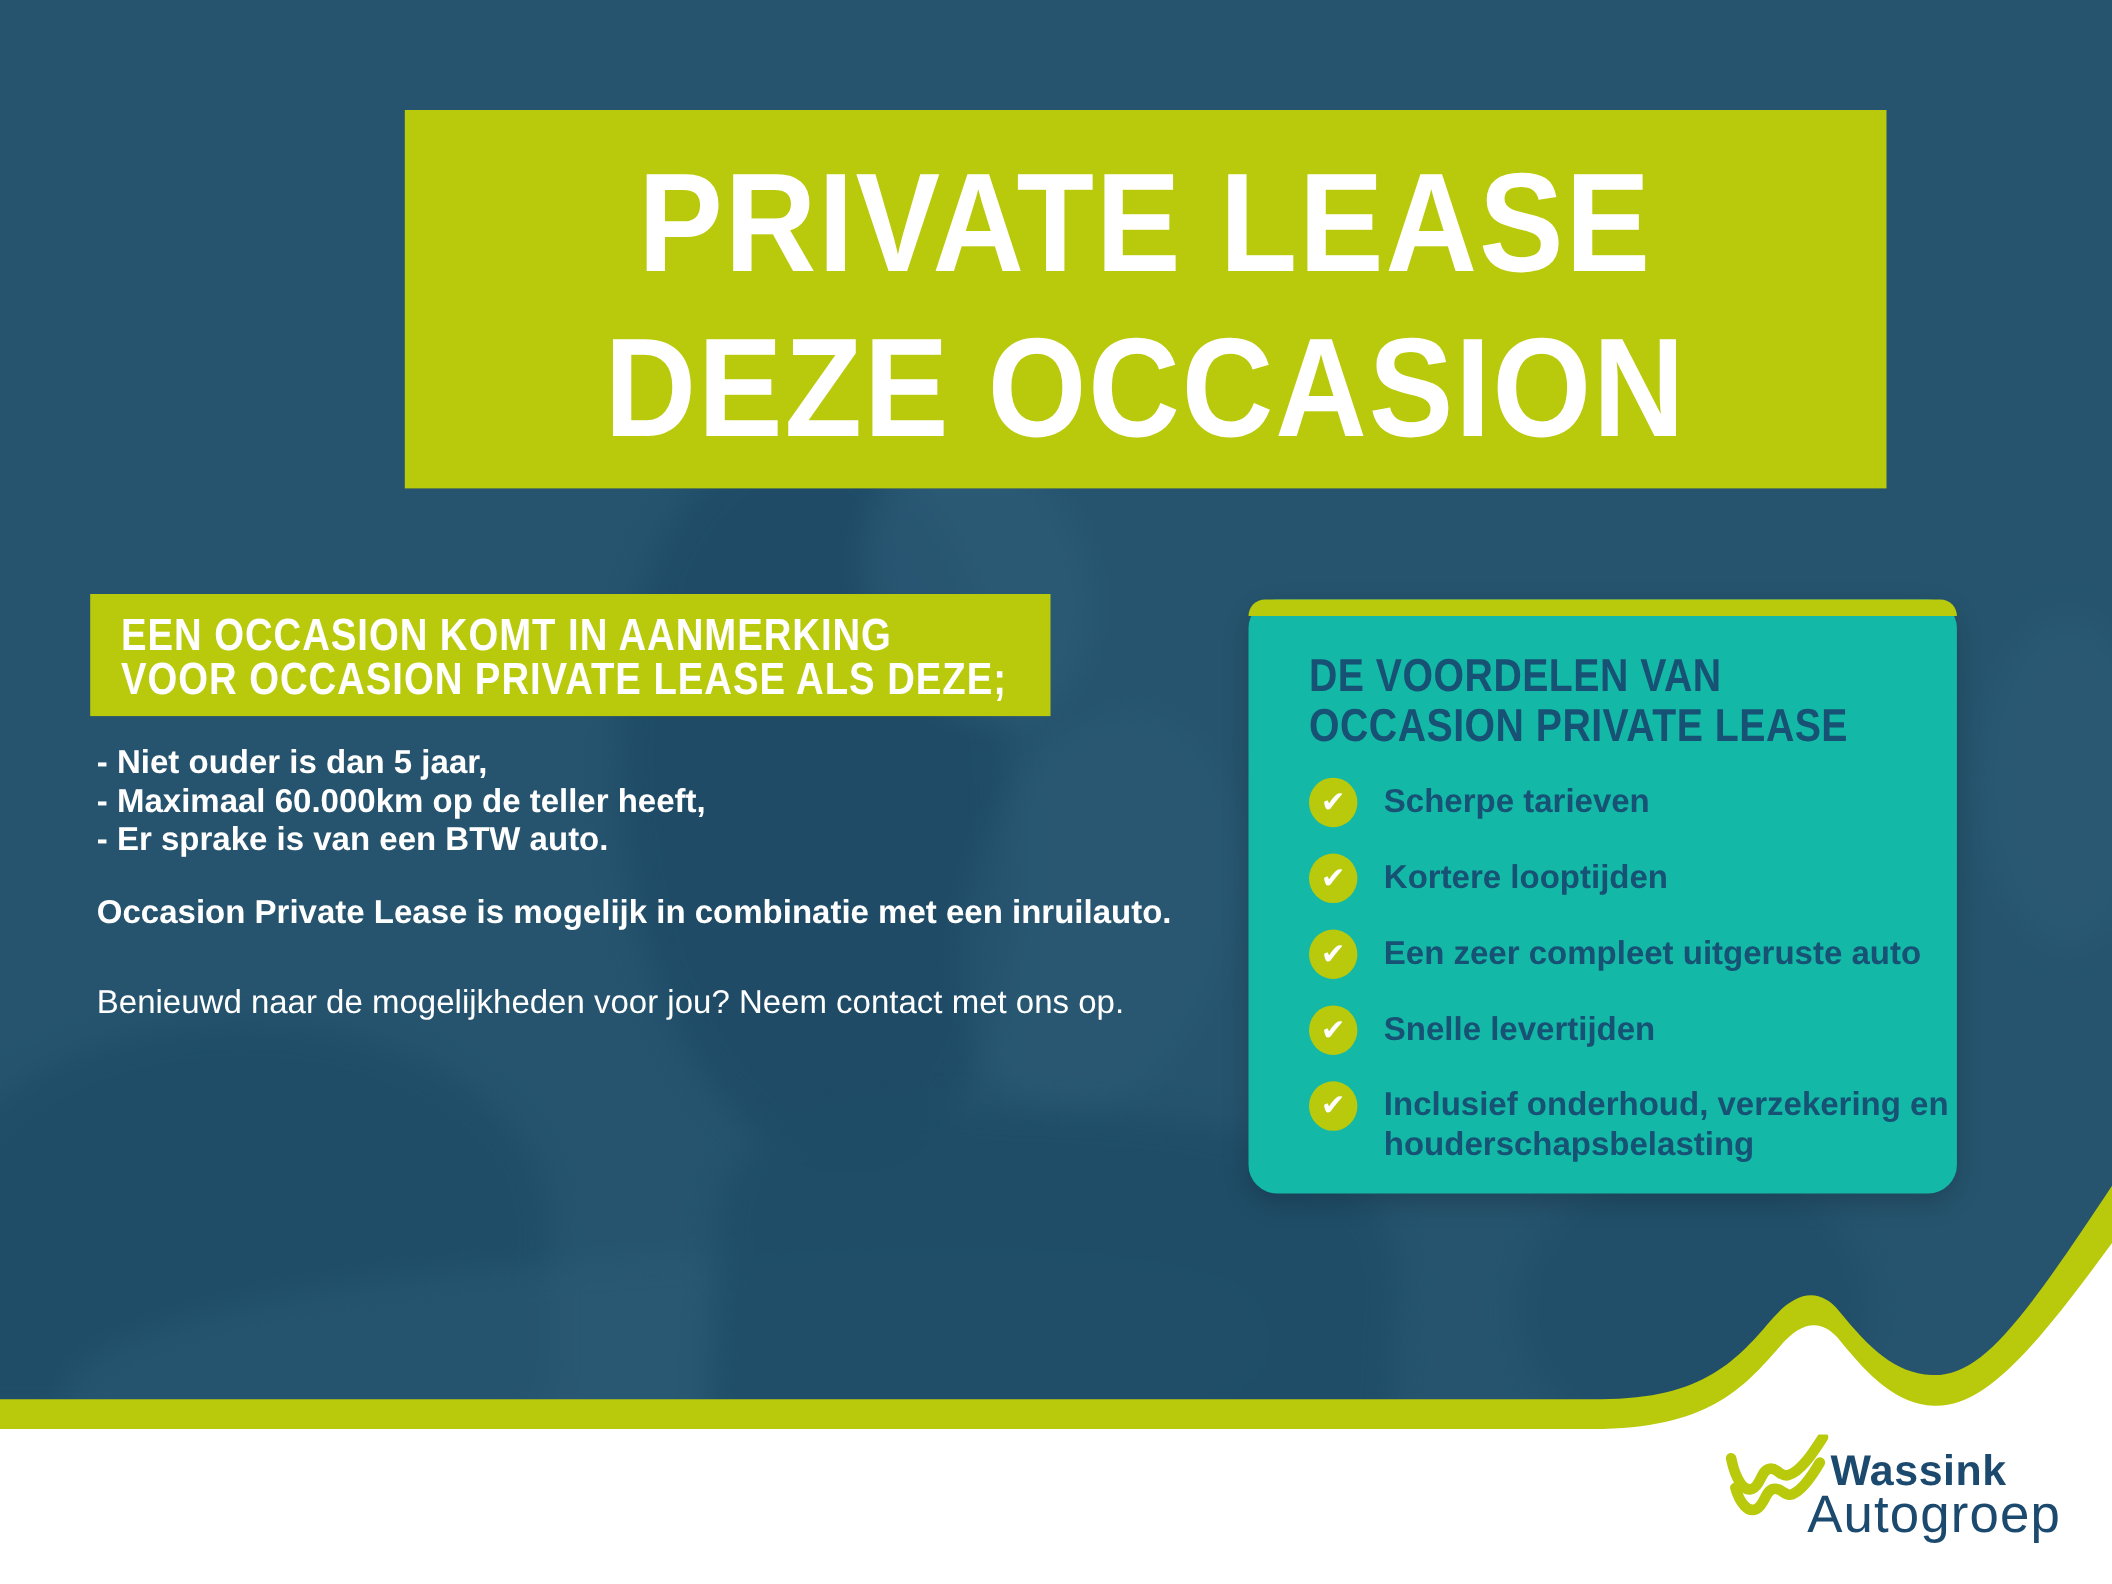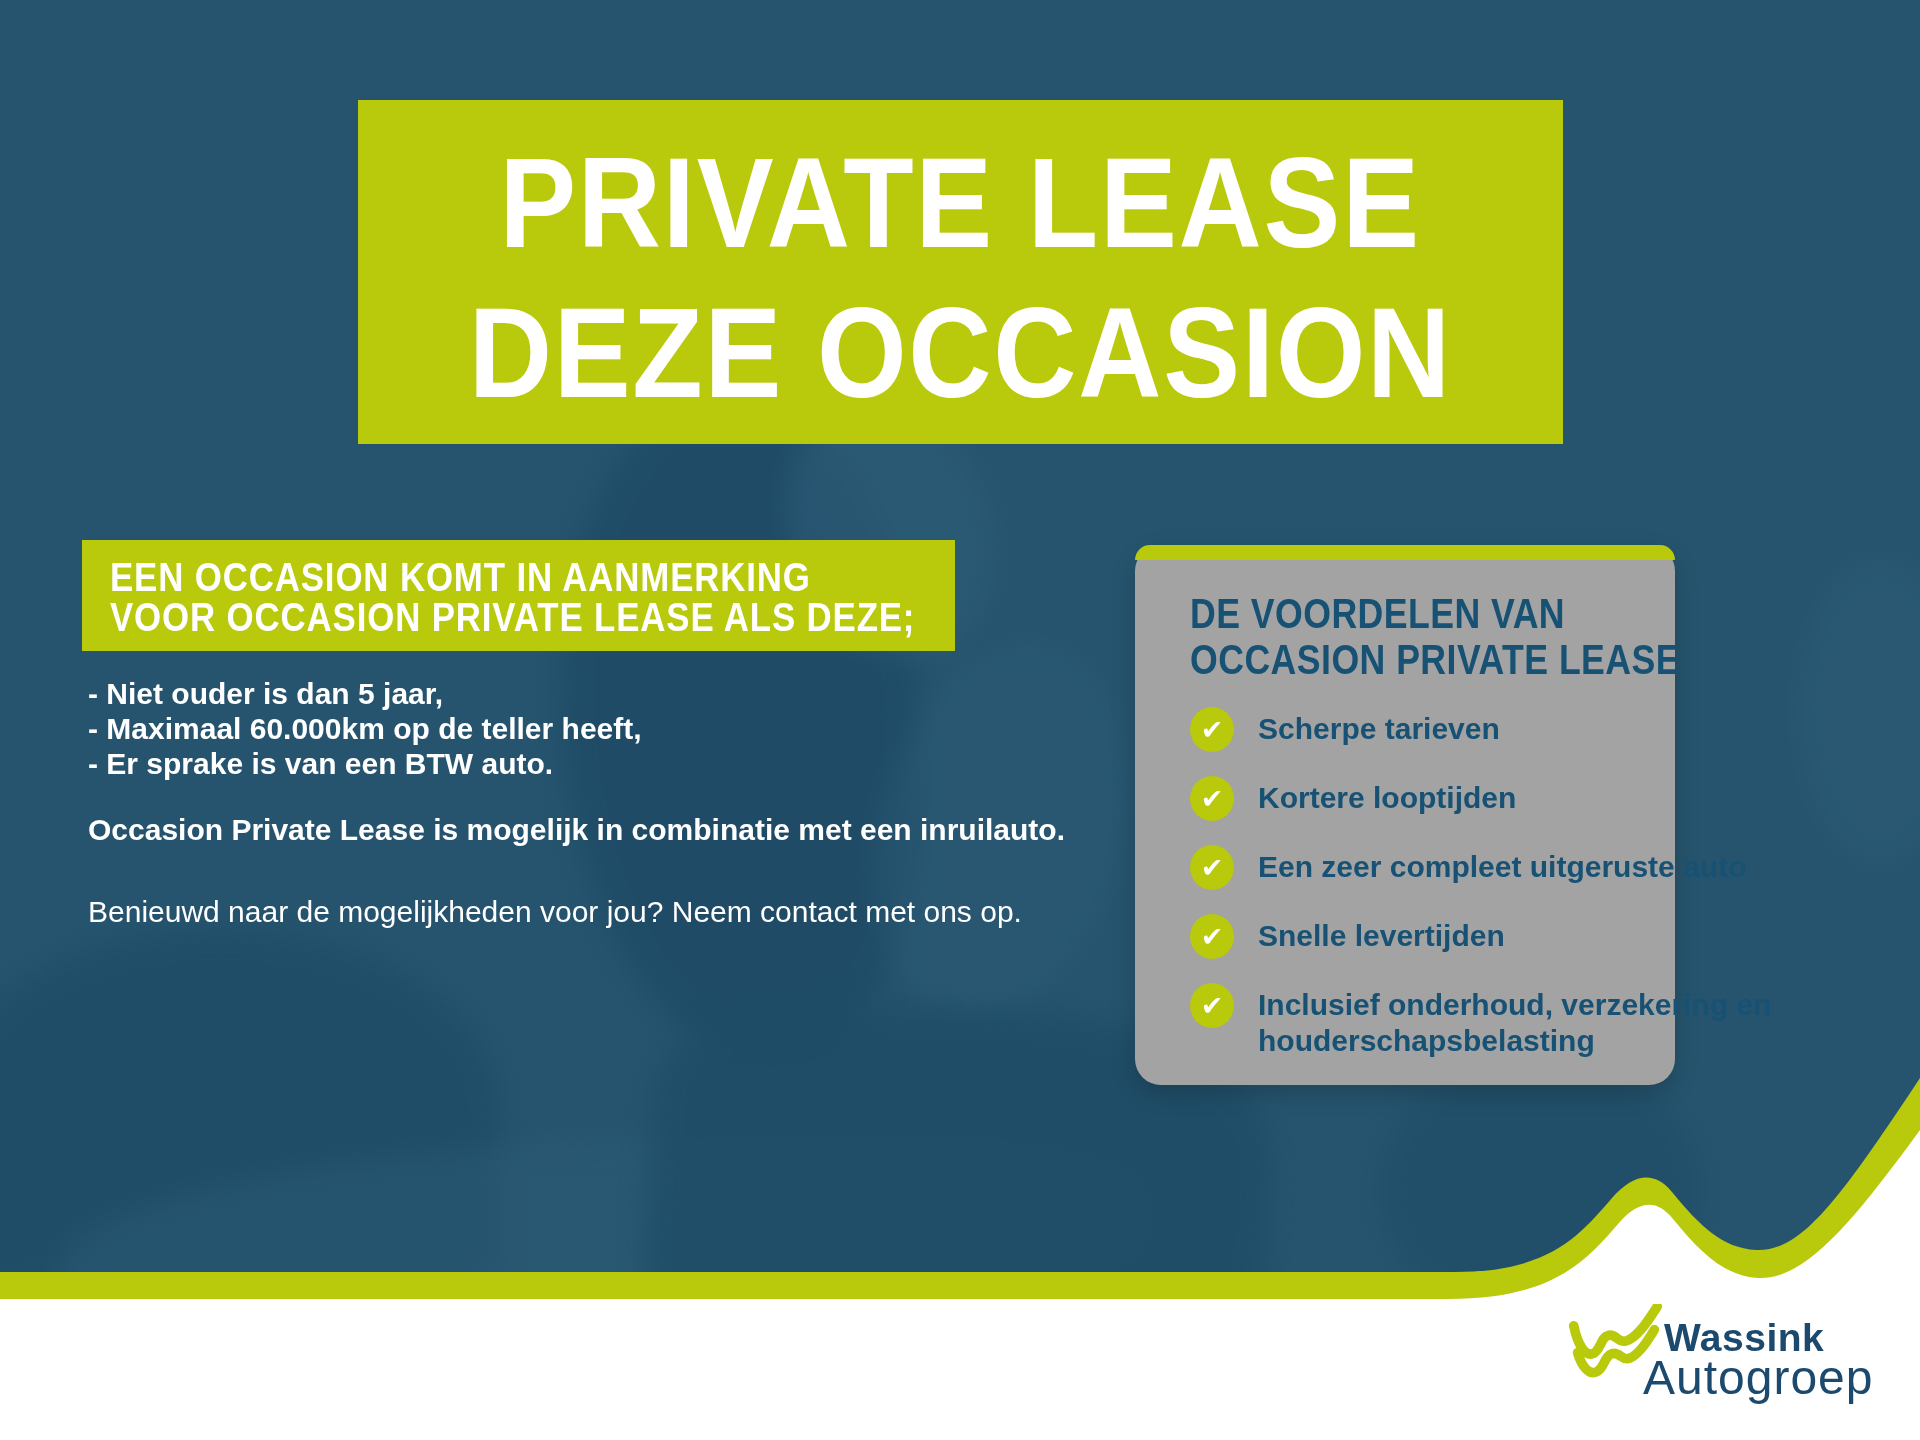--- a/index.html
+++ b/index.html
@@ -22,38 +22,38 @@
   .blob-hair{left:560px;top:400px;width:360px;height:660px;background:var(--blue-darker);opacity:.55;border-radius:45% 55% 40% 60%;}
   .blob-face{left:790px;top:400px;width:200px;height:260px;background:var(--blue-light);opacity:.6;border-radius:50%;transform:rotate(-20deg);}
   .blob-shoulder{left:880px;top:640px;width:240px;height:380px;background:var(--blue-light);opacity:.4;border-radius:50%;transform:rotate(15deg);}
   .blob-seatback{left:-60px;top:930px;width:560px;height:360px;background:var(--blue-dark);opacity:.8;border-radius:50% 50% 10% 10%;}
   .blob-floor{left:60px;top:1140px;width:1100px;height:220px;background:var(--blue-light);opacity:.45;border-radius:40%;transform:rotate(-4deg);}
   .blob-seat2{left:650px;top:1010px;width:620px;height:330px;background:var(--blue-dark);opacity:.8;border-radius:30% 40% 10% 10%;transform:rotate(3deg);}
   .blob-glow{left:1800px;top:560px;width:160px;height:300px;background:var(--blue-light);opacity:.5;border-radius:50%;}
   .blob-wheel{left:1380px;top:1060px;width:320px;height:260px;background:var(--blue-dark);opacity:.6;border-radius:50%;}
 
   
-  .banner{position:absolute;left:358px;top:100px;width:1205px;height:344px;background:var(--lime);
+  .banner{position:absolute;left:368px;top:100px;width:1347px;height:344px;background:var(--lime);
           display:flex;flex-direction:column;justify-content:center;align-items:center;padding-top:12px;}
   .banner-line{font-weight:700;font-size:128px;line-height:150px;color:#fff;letter-spacing:2px;
                white-space:nowrap;transform:scaleX(.9);transform-origin:50% 50%;}
 
   
   .elig-box{position:absolute;left:82px;top:540px;width:873px;height:111px;background:var(--lime);
             padding:17px 0 0 28px;}
   .elig-line{font-weight:700;font-size:41px;line-height:40px;color:#fff;letter-spacing:1px;
              white-space:nowrap;transform:scaleX(.85);transform-origin:0 50%;}
 
   
   .criteria{position:absolute;left:88px;top:676px;color:#fff;font-weight:700;font-size:30px;line-height:35px;white-space:nowrap;}
   .note{position:absolute;left:88px;top:813px;color:#fff;font-weight:700;font-size:30px;white-space:nowrap;}
   .cta{position:absolute;left:88px;top:895px;color:#fff;font-weight:400;font-size:30px;white-space:nowrap;}
 
   
-  .card{position:absolute;left:1135px;top:545px;width:540px;height:540px;background:#a3a3a3;border-radius:26px;
+  .card{position:absolute;left:1135px;top:545px;width:644px;height:540px;background:#14b8a6;border-radius:26px;
         box-shadow:0 8px 24px rgba(0,0,0,.18);}
   .card-top{position:absolute;left:0;top:0;right:0;height:15px;background:var(--lime);border-radius:26px 26px 0 0;}
   .card-heading{position:absolute;left:55px;top:46px;}
   .card-heading-line{font-weight:700;font-size:42px;line-height:46px;color:var(--teal);letter-spacing:.5px;
                      white-space:nowrap;transform:scaleX(.85);transform-origin:0 50%;}
   .benefits{position:absolute;left:55px;top:162px;list-style:none;}
   .benefit{display:flex;align-items:flex-start;margin-bottom:24px;}
   .chk{flex:0 0 auto;width:44px;height:45px;border-radius:50%;background:var(--lime);color:#fff;
        display:flex;align-items:center;justify-content:center;font-size:27px;font-weight:700;
        font-family:"DejaVu Sans",sans-serif;}

